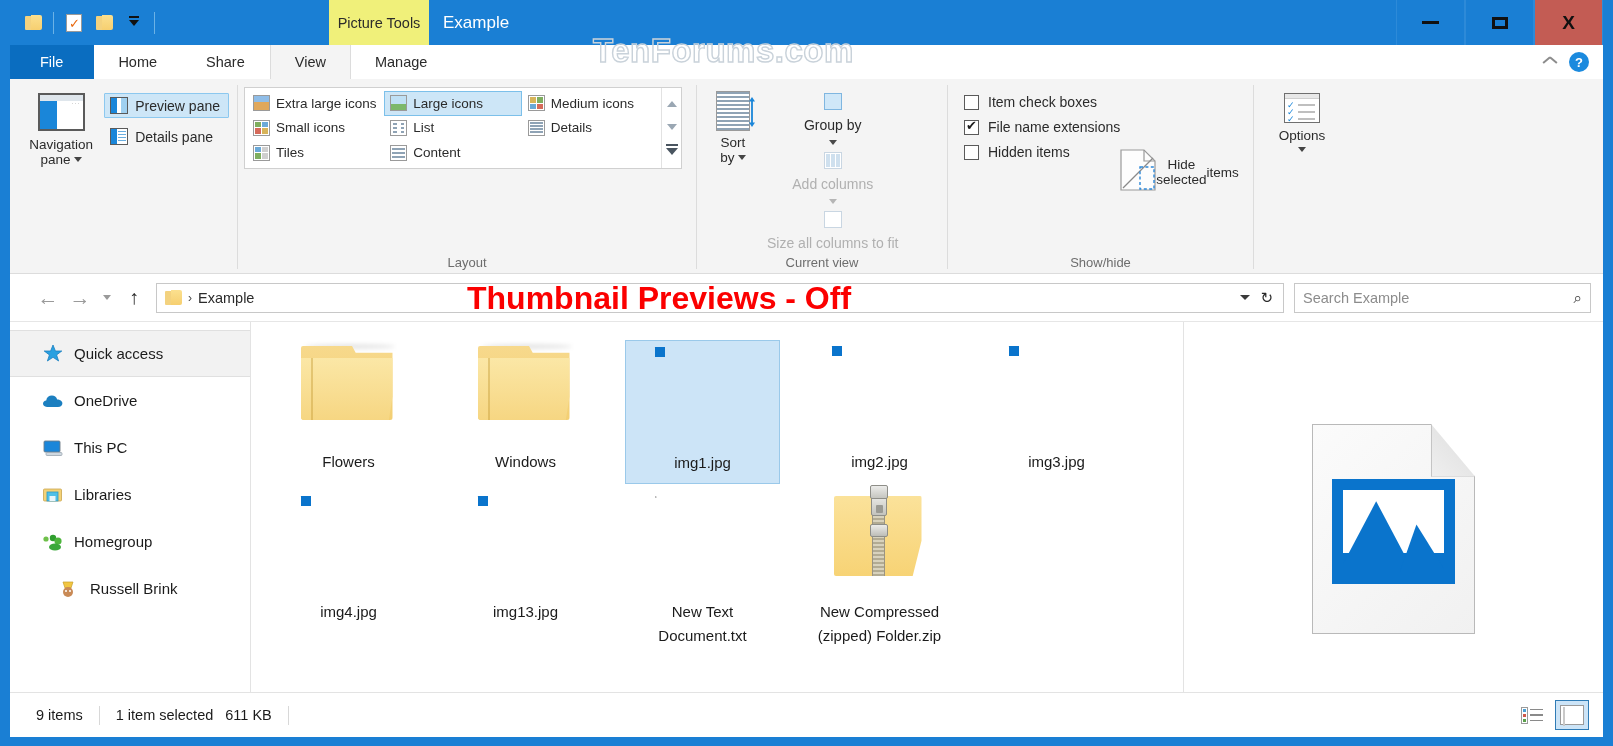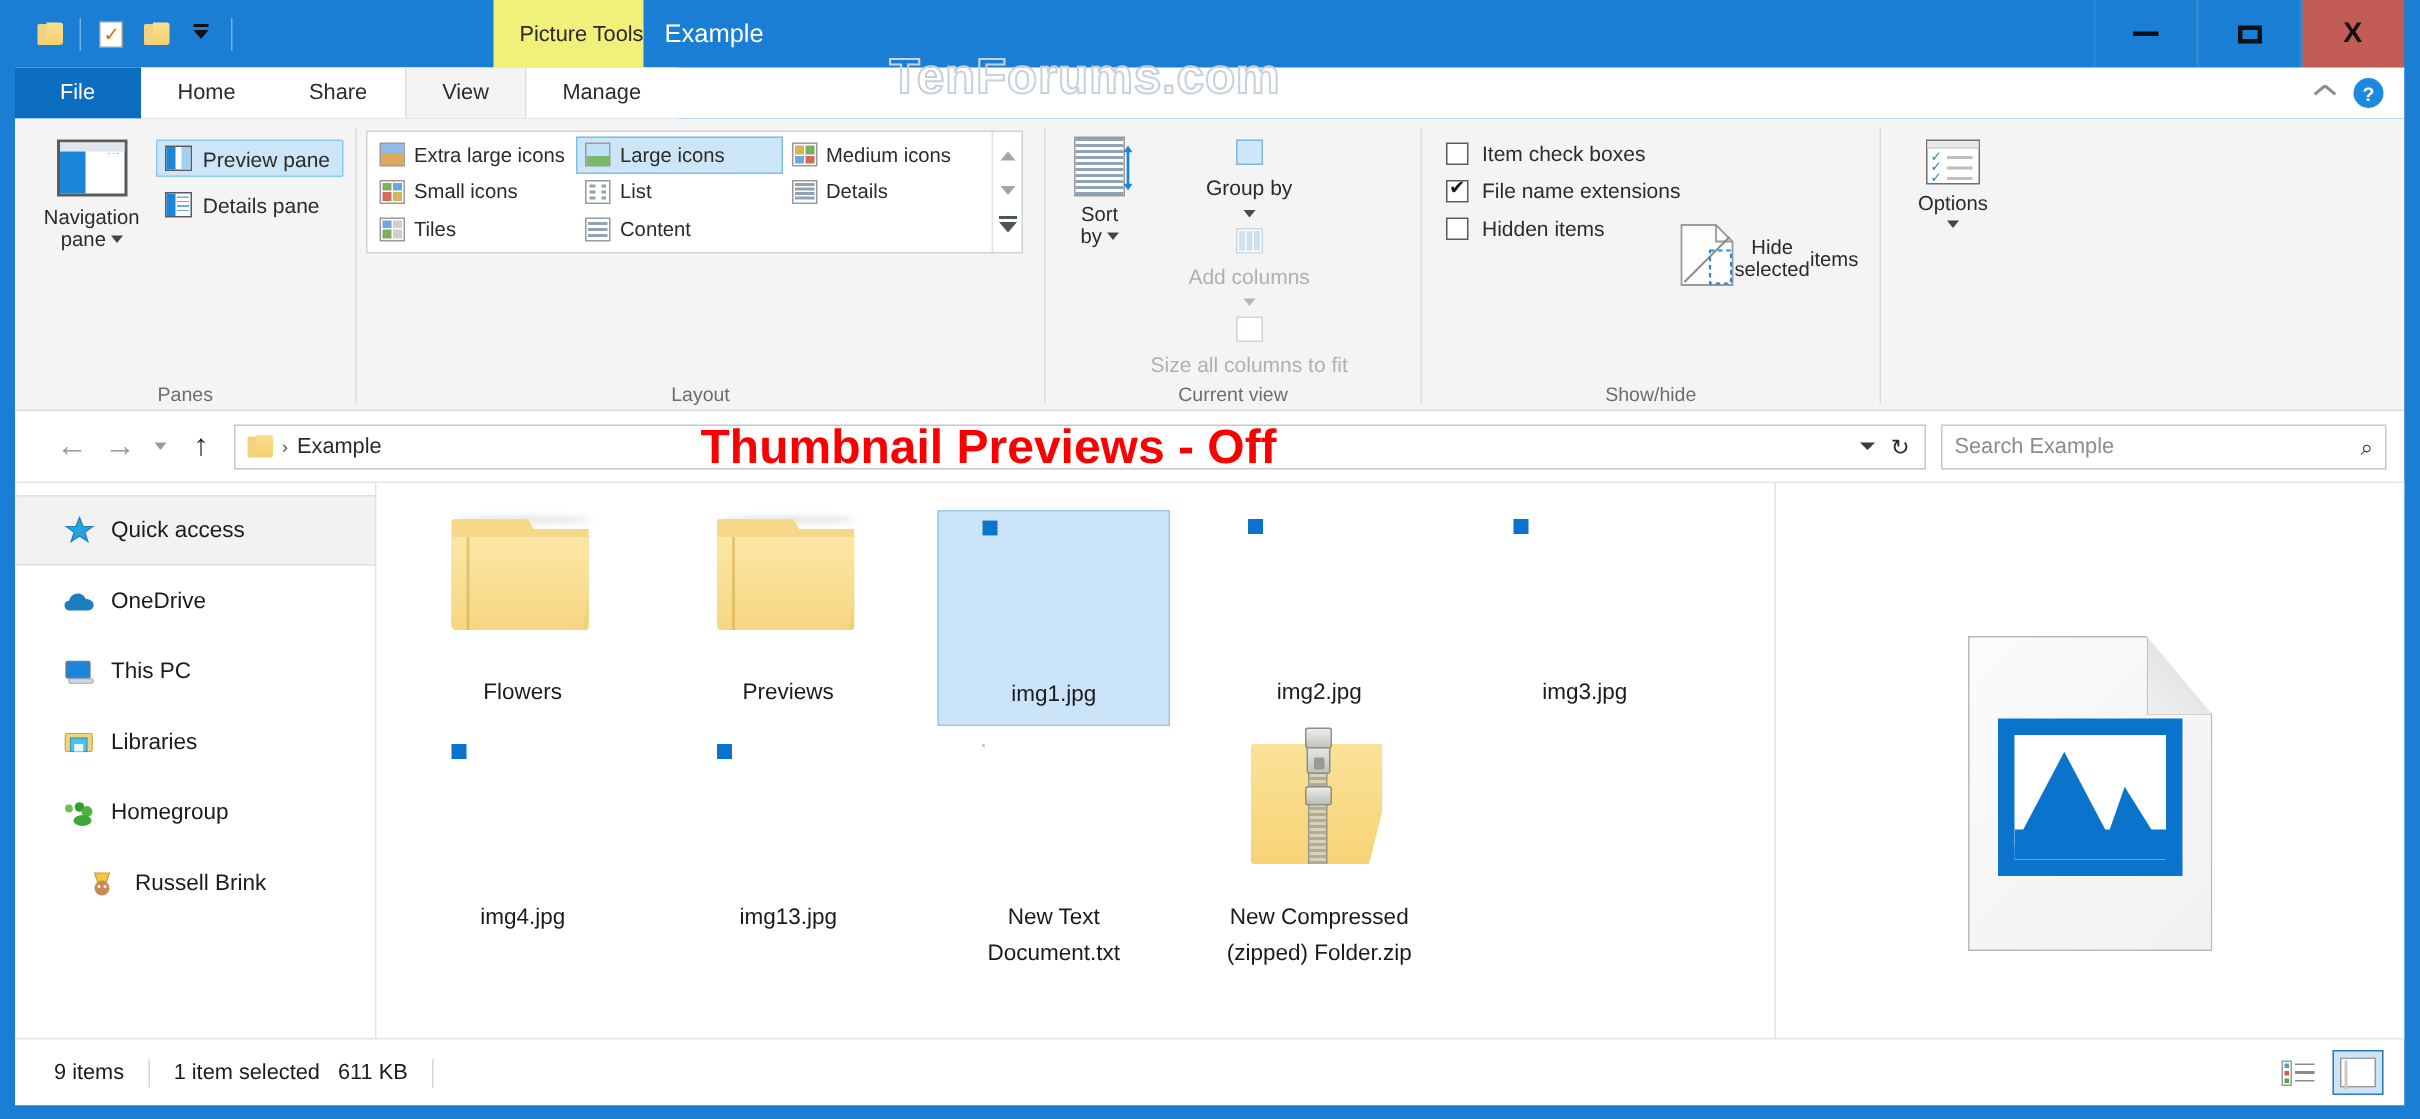--- a/index.html
+++ b/index.html
@@ -47,21 +47,21 @@
     width: 0; height: 0; border-left: 5px solid transparent; border-right: 5px solid transparent;
     border-top: 6px solid #111; position: relative;
   }
   .caret-down-solid::before {
     content: ''; position: absolute; left: -5px; top: -10px; width: 10px; height: 2px; background: #111;
   }
 
   .ctx-tab {
     position: absolute; left: 329px; top: 0; width: 100px; height: 45px;
     background: #f0f07a; color: #2b2b2b; font-size: 14.5px;
-    display: flex; align-items: center; justify-content: flex-end;
+    display: flex; align-items: center; justify-content: center;
   }
   .win-title {
     position: absolute; left: 443px; top: 0; height: 45px; display: flex; align-items: center;
     color: #fff; font-size: 17px;
   }
   .wincontrols { position: absolute; right: 10px; top: 0; display: flex; height: 45px; }
   .wc {
     width: 69px; height: 45px; display: flex; align-items: center; justify-content: center;
     border: 1px solid #2d8ad8; border-top: none; border-bottom: none;
     background: #1a7fd4; color: #111; font-size: 17px;
@@ -510,21 +510,20 @@
             </div>
             <div class="smallbtn">
               <span class="pane-ico det">
                   <span class="fillL"></span>
                   <span class="lines"></span>
                 </span>
               <span>Details pane</span>
             </div>
           </div>
         </div>
-        <div class="glabel">Panes</div>
       </div>
       <div class="gsep"></div>
 
       <div class="rgroup g-layout">
         <div class="gbody" style="padding:0;">
           <div class="gallery">
             <div class="gal-items">
               <div class="gal-item">
                 <span class="mi mi-pic big"></span>
                 <span>Extra large icons</span>
@@ -801,21 +800,21 @@
             <span class="fico">
               <span class="ic-folder"><span class="shadow"></span><span class="back"></span><span class="front"></span><span class="spine"></span></span>
             </span>
             <span class="fname">Flowers</span>
           </div>
 
           <div class="fitem">
             <span class="fico">
               <span class="ic-folder"><span class="shadow"></span><span class="back"></span><span class="front"></span><span class="spine"></span></span>
             </span>
-            <span class="fname">Previews</span>
+            <span class="fname">Windows</span>
           </div>
 
           <div class="fitem sel">
             <span class="fico">
               <span class="ic-page"><span class="sheet"></span><span class="fold"></span><span class="pic">
                     <span class="base"></span>
                     <span class="mtn"></span>
                     <span class="mtn2"></span>
                   </span></span>
             </span>

